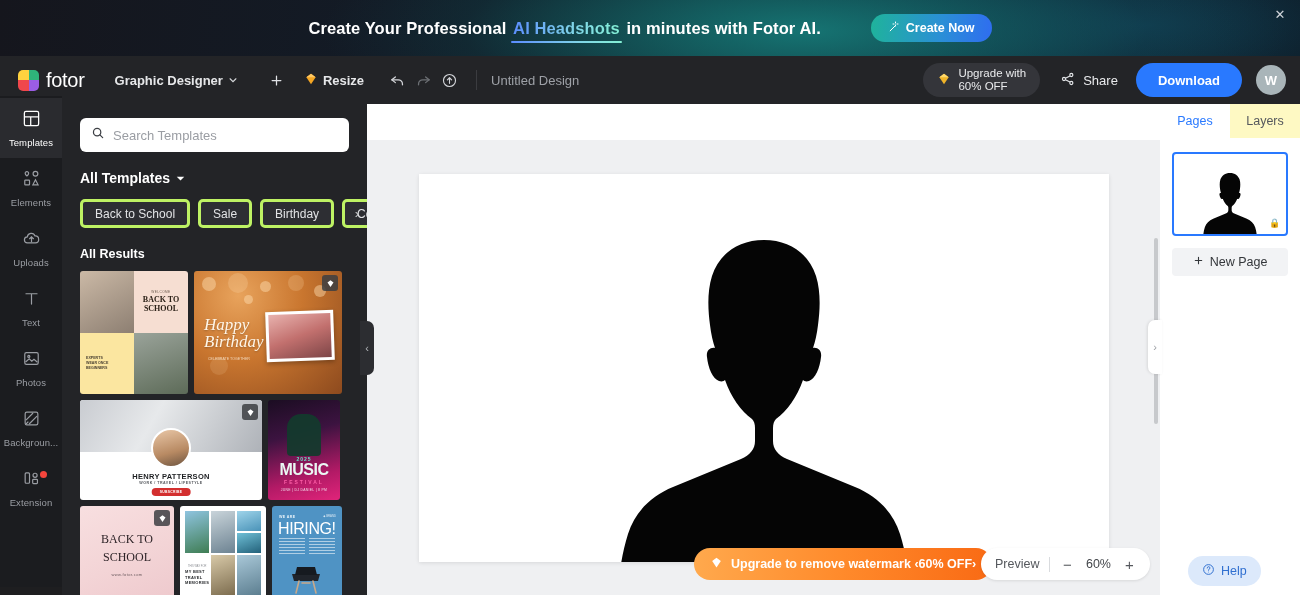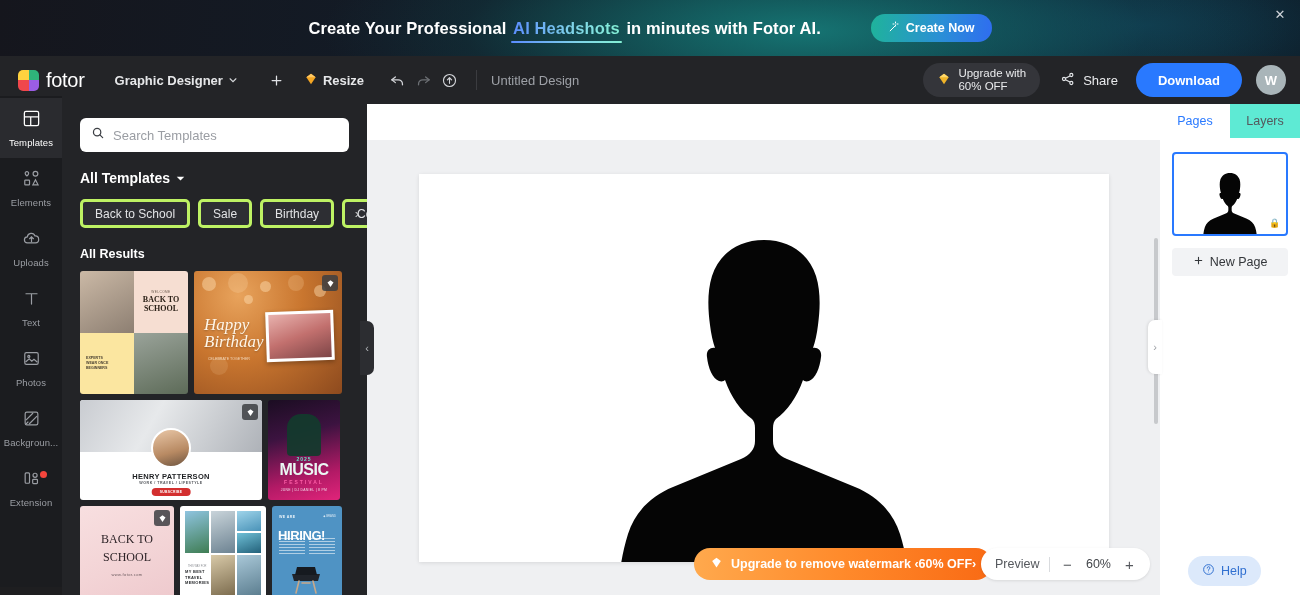--- a/index.html
+++ b/index.html
@@ -248,21 +248,21 @@
   .t-travel .cp { grid-column: 1 / 2; grid-row: 3 / 4;
     display: flex; flex-direction: column; align-items: center; justify-content: center;
     background: #fff !important; }
   .t-travel .cp b { font-size: 4px; color: #2a2c2f; letter-spacing: .3px; line-height: 5.5px; font-weight: 700; }
   .t-travel .cp s { font-size: 2.6px; color: #8b8e93; text-decoration: none; margin-bottom: 1px; }
 
   .t-hiring {
     width: 70px; height: 95px; position: relative; overflow: hidden; background: #4f93c4;
   }
   .t-hiring .we { position: absolute; left: 7px; top: 9px; font-size: 3.6px; color: #e7f2f9; font-weight: 700; letter-spacing: .4px; }
-  .t-hiring .hr { position: absolute; left: 6px; top: 14px; font-size: 13px; font-weight: 700; color: #fff; letter-spacing: -.4px; margin-top: 8px; }
+  .t-hiring .hr { position: absolute; left: 6px; top: 14px; font-size: 16px; font-weight: 400; color: #fff; letter-spacing: -.4px; }
   .t-hiring .lg { position: absolute; right: 6px; top: 8px; font-size: 2.8px; color: #dceaf4; }
   .t-hiring .tx { position: absolute; left: 7px; top: 32px; width: 56px;
     display: flex; gap: 4px; }
   .t-hiring .tx i { display: block; width: 26px; height: 18px;
     background: repeating-linear-gradient(180deg, rgba(255,255,255,.55) 0 1px, transparent 1px 3px); }
   .t-hiring .chair {
     position: absolute; left: 14px; bottom: 6px; width: 40px; height: 34px;
   }
 
   
@@ -324,21 +324,21 @@
   .zoom-bar .zval { color: #44474b; font-size: 12.5px; min-width: 28px; text-align: center; }
 
   
   .rpanel {
     position: absolute; left: 1160px; top: 104px; width: 140px; height: 491px;
     background: #fff;
   }
   .rtabs { display: flex; height: 34px; }
   .rtab {
     flex: 1; display: flex; align-items: center; justify-content: center;
-    font-size: 12.5px; cursor: pointer; color: #55585d; background: #5eead4;
+    font-size: 12.5px; cursor: pointer; color: #55585d; background: #fef9c3;
   }
   .rtab.active { color: #2979ff; background: #fff; font-weight: 400; }
   .page-card {
     margin: 14px 12px 0 12px; height: 84px; border: 2px solid #2979ff;
     border-radius: 4px; background: #fff; position: relative; overflow: hidden; cursor: pointer;
   }
   .page-card .sil { position: absolute; left: 50%; bottom: 0; transform: translateX(-50%);
     width: 74px; height: 64px; }
   .page-card .lock { position: absolute; right: 5px; bottom: 6px; color: #bdc0c4; font-size: 9px; }
   .new-page {

